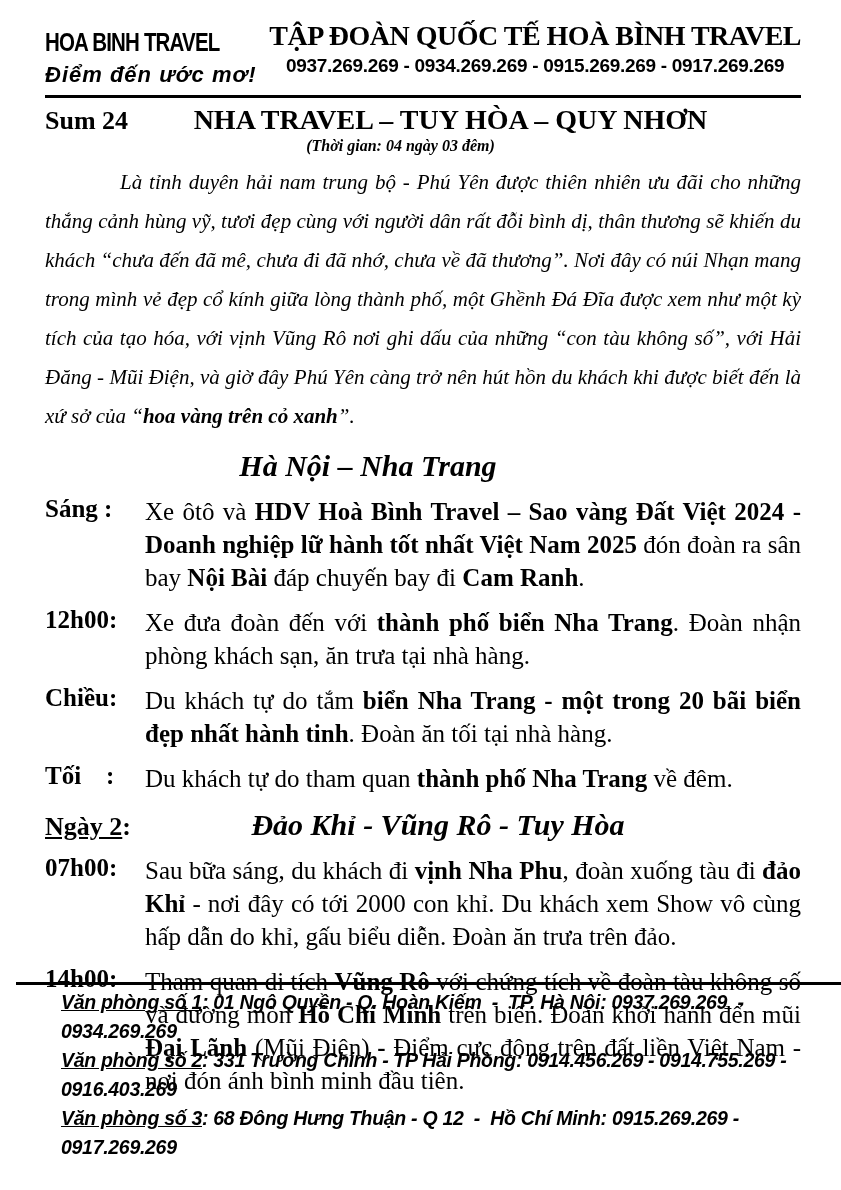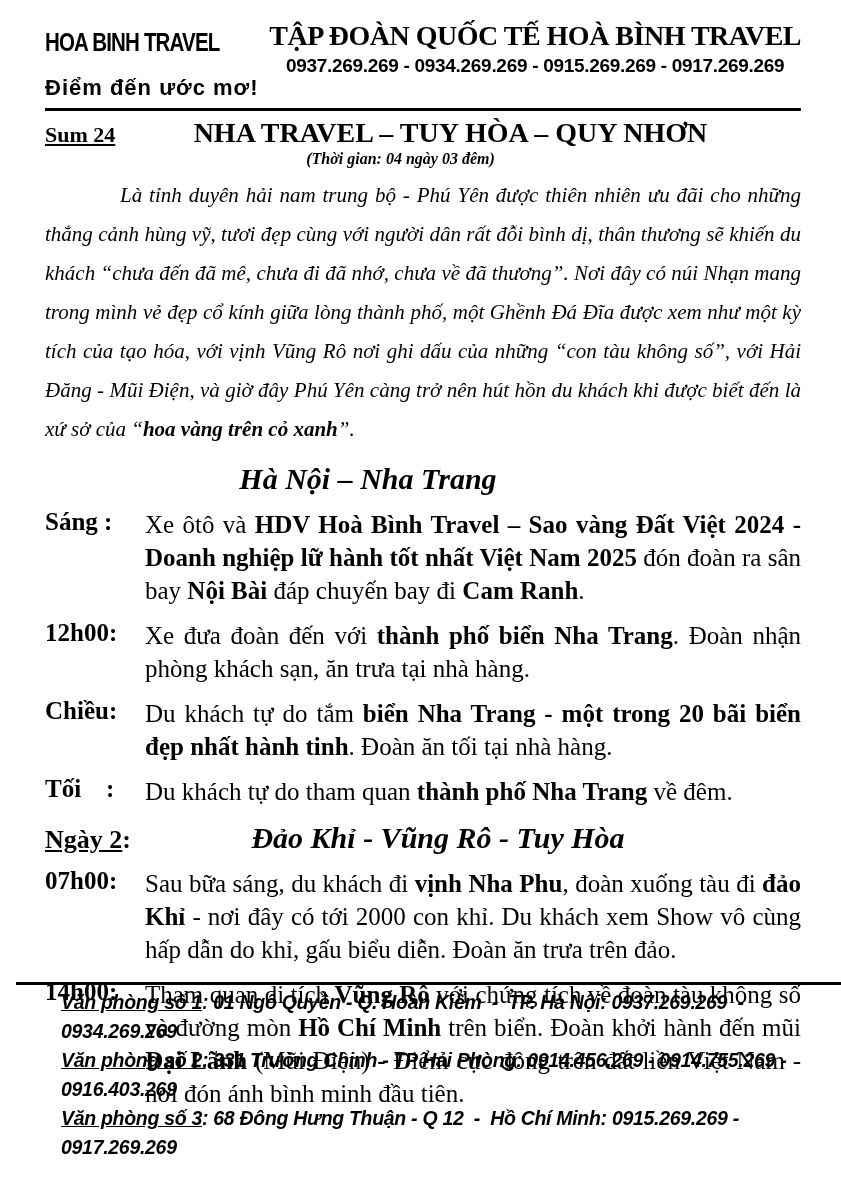--- a/index.html
+++ b/index.html
@@ -21,35 +21,35 @@
   .header { display: flex; align-items: flex-start; }
   .logo-block { width: 250px; padding-top: 8px; }
   .logo-title {
     font-family: "Liberation Sans", "DejaVu Sans", sans-serif;
     font-weight: 700; font-size: 25px; letter-spacing: -1px;
     transform: scaleX(0.82); transform-origin: left;
     white-space: nowrap;
   }
   .logo-tagline {
     font-family: "Liberation Sans", "DejaVu Sans", sans-serif;
-    font-weight: 700; font-size: 22px;
-    letter-spacing: 1px; margin-top: 18px; white-space: nowrap;
+    font-weight: 700; font-style: italic; font-size: 22px;
+    letter-spacing: 1px; margin-top: 5px; white-space: nowrap;
   }
   .header-right { flex: 1; text-align: center; }
   .company-name { font-size: 28px; font-weight: 700; white-space: nowrap; letter-spacing: -0.5px; }
   .company-phones {
     font-family: "Liberation Sans", "DejaVu Sans", sans-serif;
     font-weight: 700; font-size: 19px; letter-spacing: -0.3px;
     margin-top: 3px; white-space: nowrap;
   }
   .header-rule { height: 2.5px; background: #000; margin: 7px 0 0 0; }
 
   
   .tour-row { display: flex; align-items: baseline; margin-top: 6px; }
-  .tour-code { width: 140px; font-size: 22px; font-weight: 700; text-decoration: underline; }
+  .tour-code { width: 140px; font-size: 26px; font-weight: 700; }
   .tour-title { flex: 1; text-align: center; font-size: 28px; font-weight: 700; padding-right: 85px; white-space: nowrap; }
   .tour-duration { text-align: center; font-size: 16px; font-weight: 700; font-style: italic; margin-top: 1px; padding-right: 45px; }
 
   
   .intro {
     font-style: italic; font-size: 21px; line-height: 39px;
     text-align: justify; text-indent: 75px; margin-top: 8px;
   }
 
   

